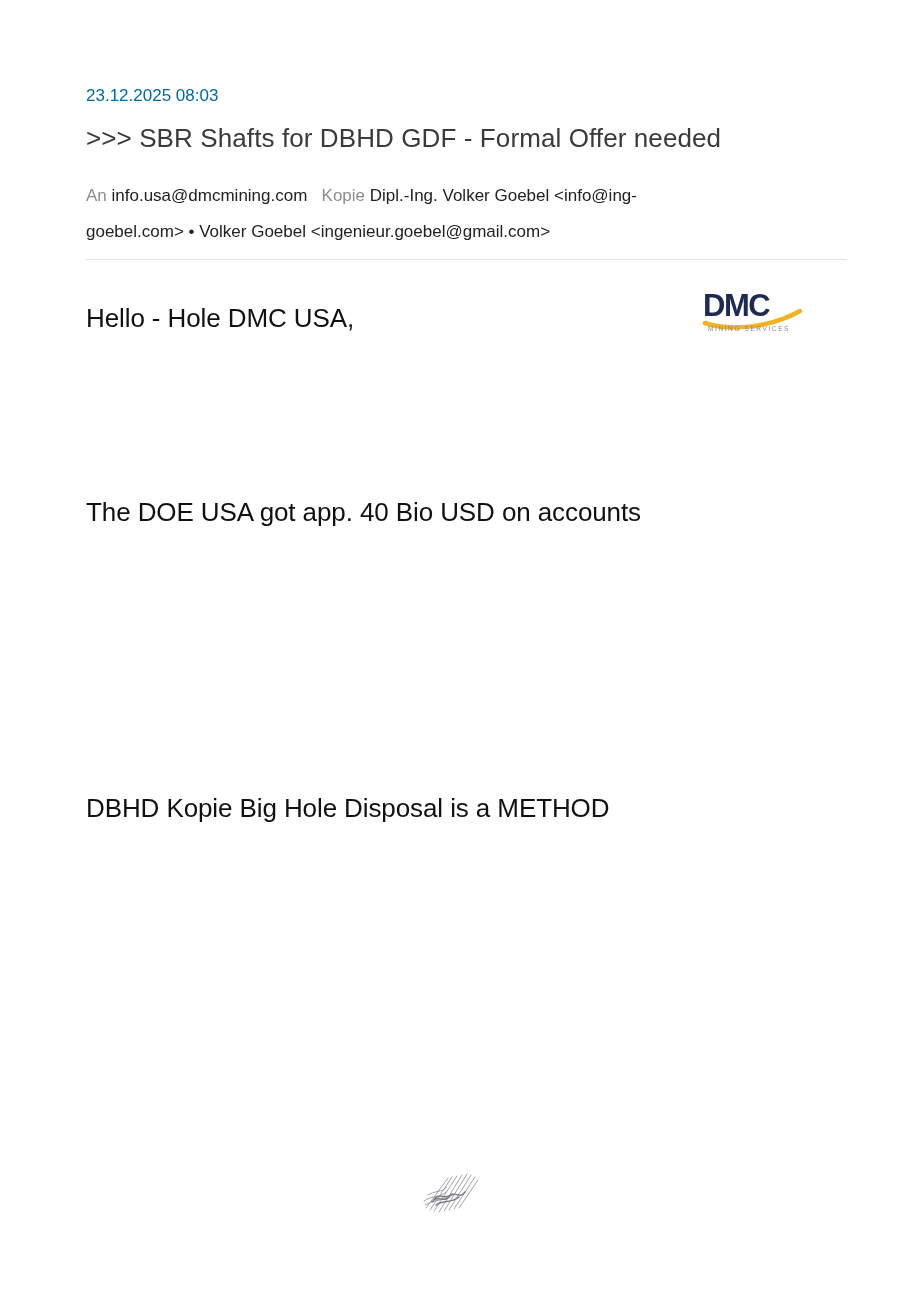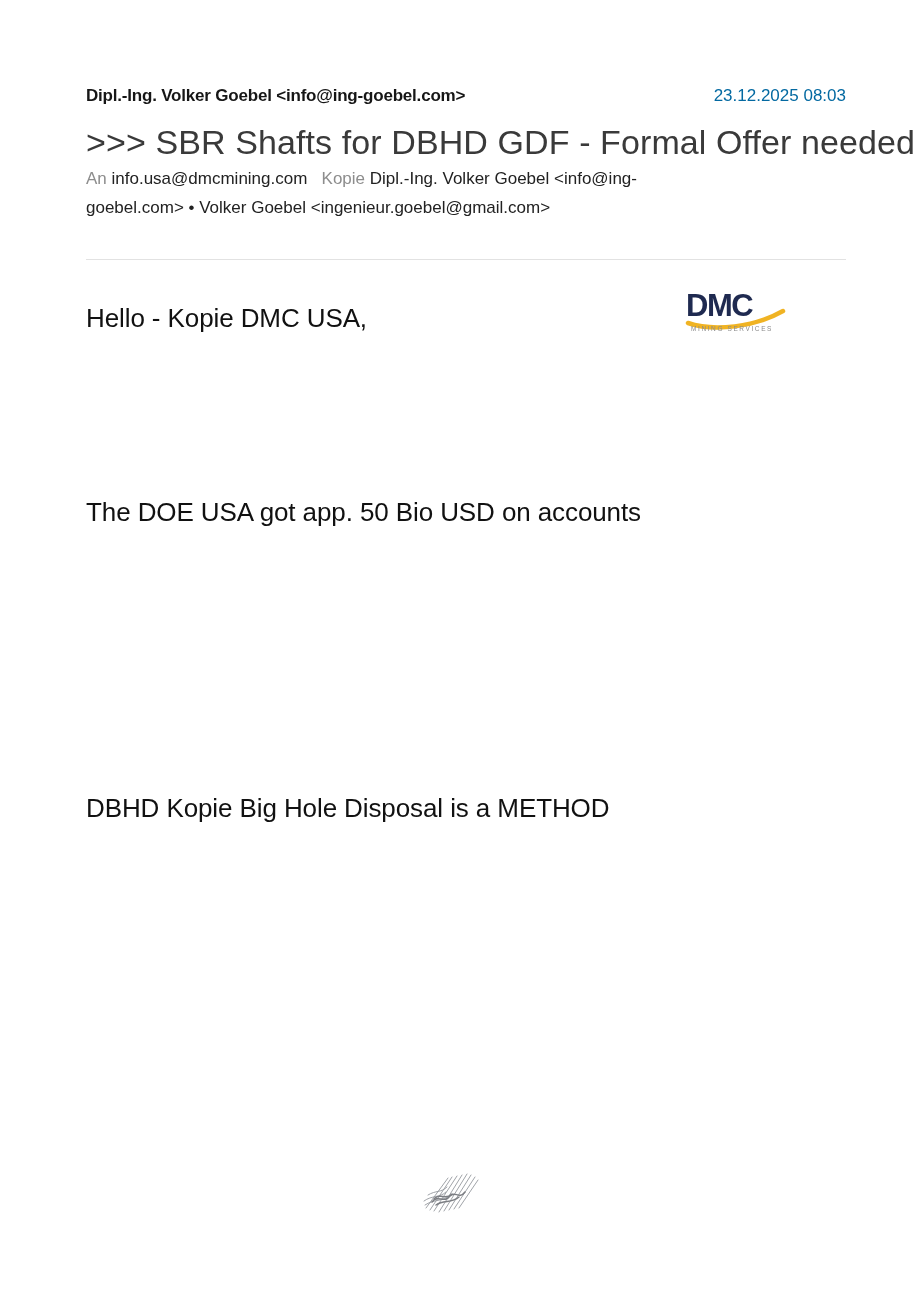--- a/index.html
+++ b/index.html
@@ -38,31 +38,31 @@
     white-space: nowrap;
   }
   .sent-time {
     font-size: 17px;
     font-weight: normal;
     color: #0369a1;
     white-space: nowrap;
   }
   .subject {
     margin-top: 17px;
-    font-size: 34px;
+    font-size: 26px;
     font-weight: 300;
     color: #3a3a3a;
     letter-spacing: 0.1px;
     white-space: nowrap;
   }
   .recipients {
-    margin-top: 2px;
+    margin-top: 24px;
     width: 645px;
     font-size: 17px;
-    line-height: 29px;
+    line-height: 36px;
     color: #222222;
   }
   .rec-label {
     color: #8d8d8d;
   }
   .divider {
     position: absolute;
     left: 86px;
     top: 259px;
     width: 760px;
@@ -83,21 +83,21 @@
     color: #111111;
     letter-spacing: -0.1px;
     white-space: pre-wrap;
   }
   .para.gap-lg { margin-top: 38px; }
   .para.gap-md { margin-top: 36px; }
 
   
   .dmc-logo {
     position: absolute;
-    left: 685px;
+    left: 702px;
     top: 286px;
     width: 108px;
     height: 48px;
   }
   .dmc-logo svg { display: block; }
 
   
   .signature {
     position: absolute;
     left: 418px;
@@ -106,21 +106,20 @@
     height: 52px;
     opacity: 0.62;
   }
   .signature svg { display: block; }
 </style>
 </head>
 <body>
 
 <div class="mail-header">
   <div class="sender-row">
-    <div class="sender-name">Dipl.-Ing. Volker Goebel &lt;info@ing-goebel.com&gt;</div>
     <div class="sent-time">23.12.2025 08:03</div>
   </div>
 
   <div class="subject">&gt;&gt;&gt; SBR Shafts for DBHD GDF - Formal Offer needed</div>
 
   <div class="recipients">
     <span class="rec-label">An</span>
     <span>info.usa@dmcmining.com</span>
     &nbsp;
     <span class="rec-label">Kopie</span>
@@ -135,24 +134,24 @@
     <g fill="#1f2a50" font-family="Liberation Sans, sans-serif" font-weight="bold">
       <text x="2" y="60" font-size="62" letter-spacing="-3">DMC</text>
     </g>
     <path d="M6 74 C 58 92, 140 82, 196 50" stroke="#f0b323" stroke-width="9" fill="none" stroke-linecap="round"></path>
     <text x="12" y="90" fill="#8a8a8a" font-family="Liberation Sans, sans-serif" font-size="13" letter-spacing="3.2">MINING SERVICES</text>
   </svg>
 </div>
 
 <div class="mail-body">
 
-  <div class="para">Hello - Kopie DMC USA,</div>
+  <div class="para">Hello - Hole DMC USA,</div>
 
   <div class="para gap-lg">
-    <div>The DOE USA got app. 50 Bio USD on accounts</div>
+    <div>The DOE USA got app. 40 Bio USD on accounts</div>
   </div>
 
   <div class="para gap-md">
     <div>DBHD Kopie Big Hole Disposal is a METHOD</div>
   </div>
 
   <div class="para gap-md">
     
     
   </div>

